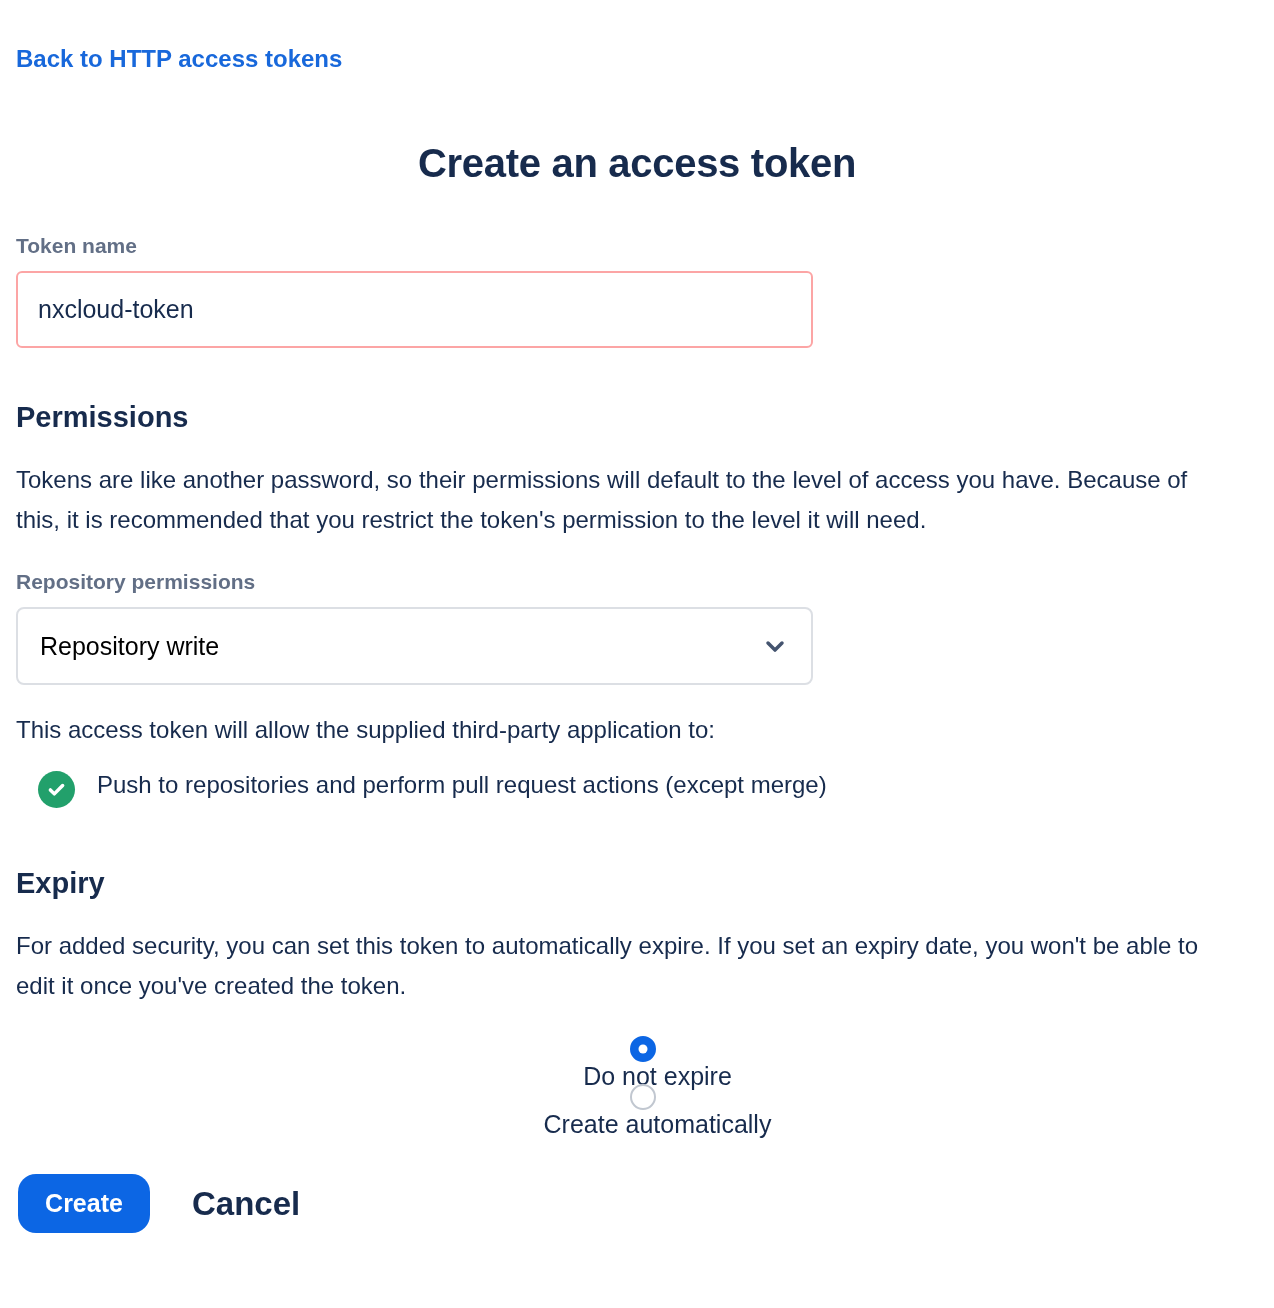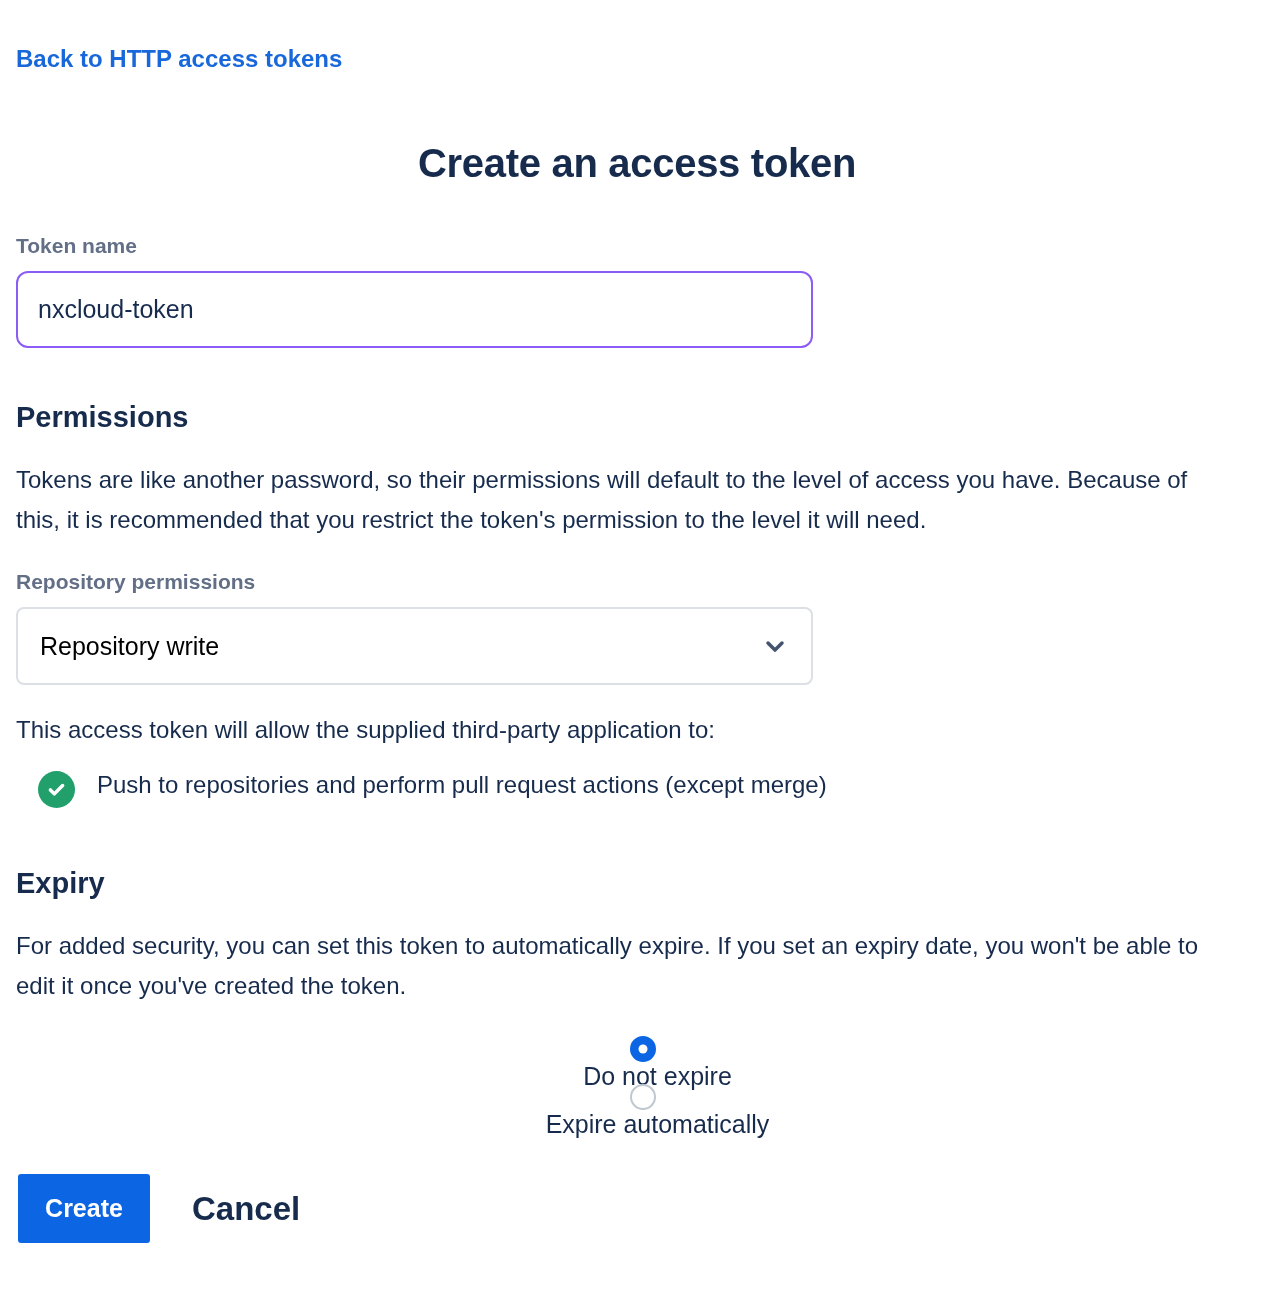--- a/index.html
+++ b/index.html
@@ -36,22 +36,22 @@
     display: block;
     font-size: 21px;
     font-weight: 700;
     color: #626F86;
     margin-bottom: 13px;
   }
 
   .text-input {
     width: 797px;
     height: 77px;
-    border: 2px solid #8b5cf6;
-    border-radius: 12px;
+    border: 2px solid #fca5a5;
+    border-radius: 6px;
     font-family: "Liberation Sans", sans-serif;
     font-size: 25px;
     color: #172B4D;
     padding: 0 20px;
     background: #ffffff;
     outline: none;
     margin-bottom: 52px;
   }
 
   h2.section-heading {
@@ -160,23 +160,23 @@
   .actions-row {
     display: flex;
     align-items: center;
     margin-top: 42px;
     padding-left: 2px;
   }
   .create-button {
     background: #0C66E4;
     color: #ffffff;
     border: none;
-    border-radius: 3px;
+    border-radius: 18px;
     width: 132px;
-    height: 69px;
+    height: 59px;
     font-family: "Liberation Sans", sans-serif;
     font-size: 25px;
     font-weight: 700;
     cursor: pointer;
   }
   .cancel-button {
     background: transparent;
     border: none;
     color: #172B4D;
     font-family: "Liberation Sans", sans-serif;
@@ -230,21 +230,21 @@
 
 <p class="body-text">For added security, you can set this token to automatically expire. If you set an expiry date, you won't be able to edit it once you've created the token.</p>
 
 <div class="radio-group">
   <div class="radio-row selected">
     <span class="radio-circle"></span>
     <span class="radio-label">Do not expire</span>
   </div>
   <div class="radio-row">
     <span class="radio-circle"></span>
-    <span class="radio-label">Expire automatically</span>
+    <span class="radio-label">Create automatically</span>
   </div>
 </div>
 
 <div class="actions-row">
   <button class="create-button">Create</button>
   <button class="cancel-button">Cancel</button>
 </div>
 
 
 

